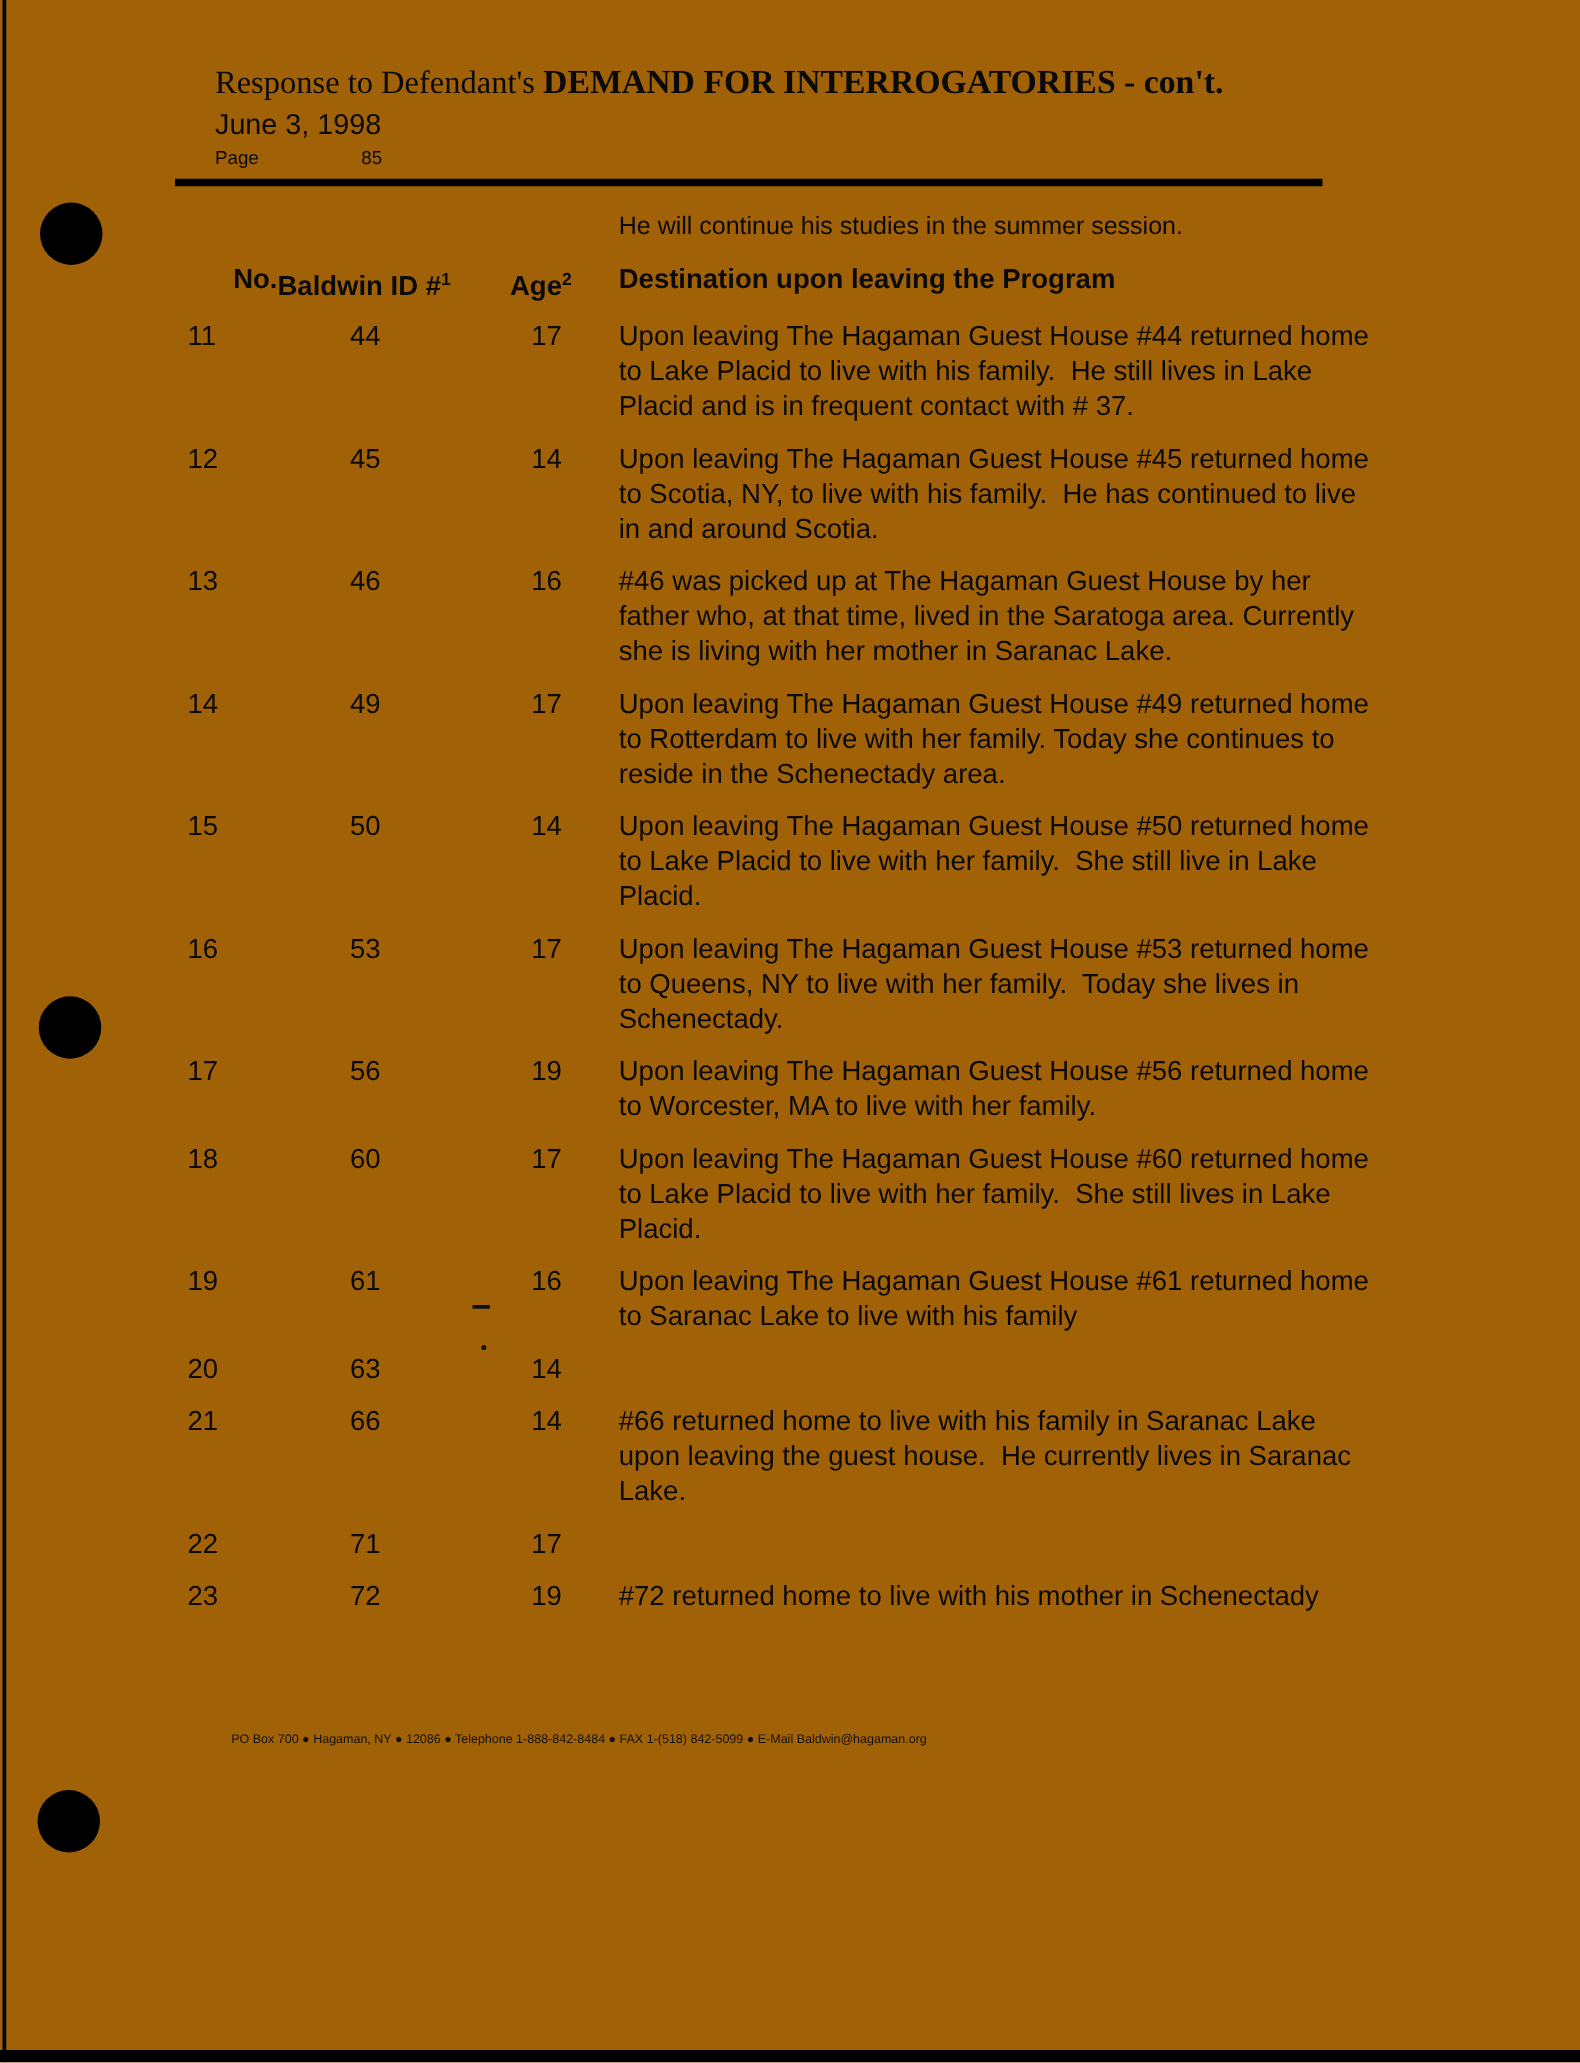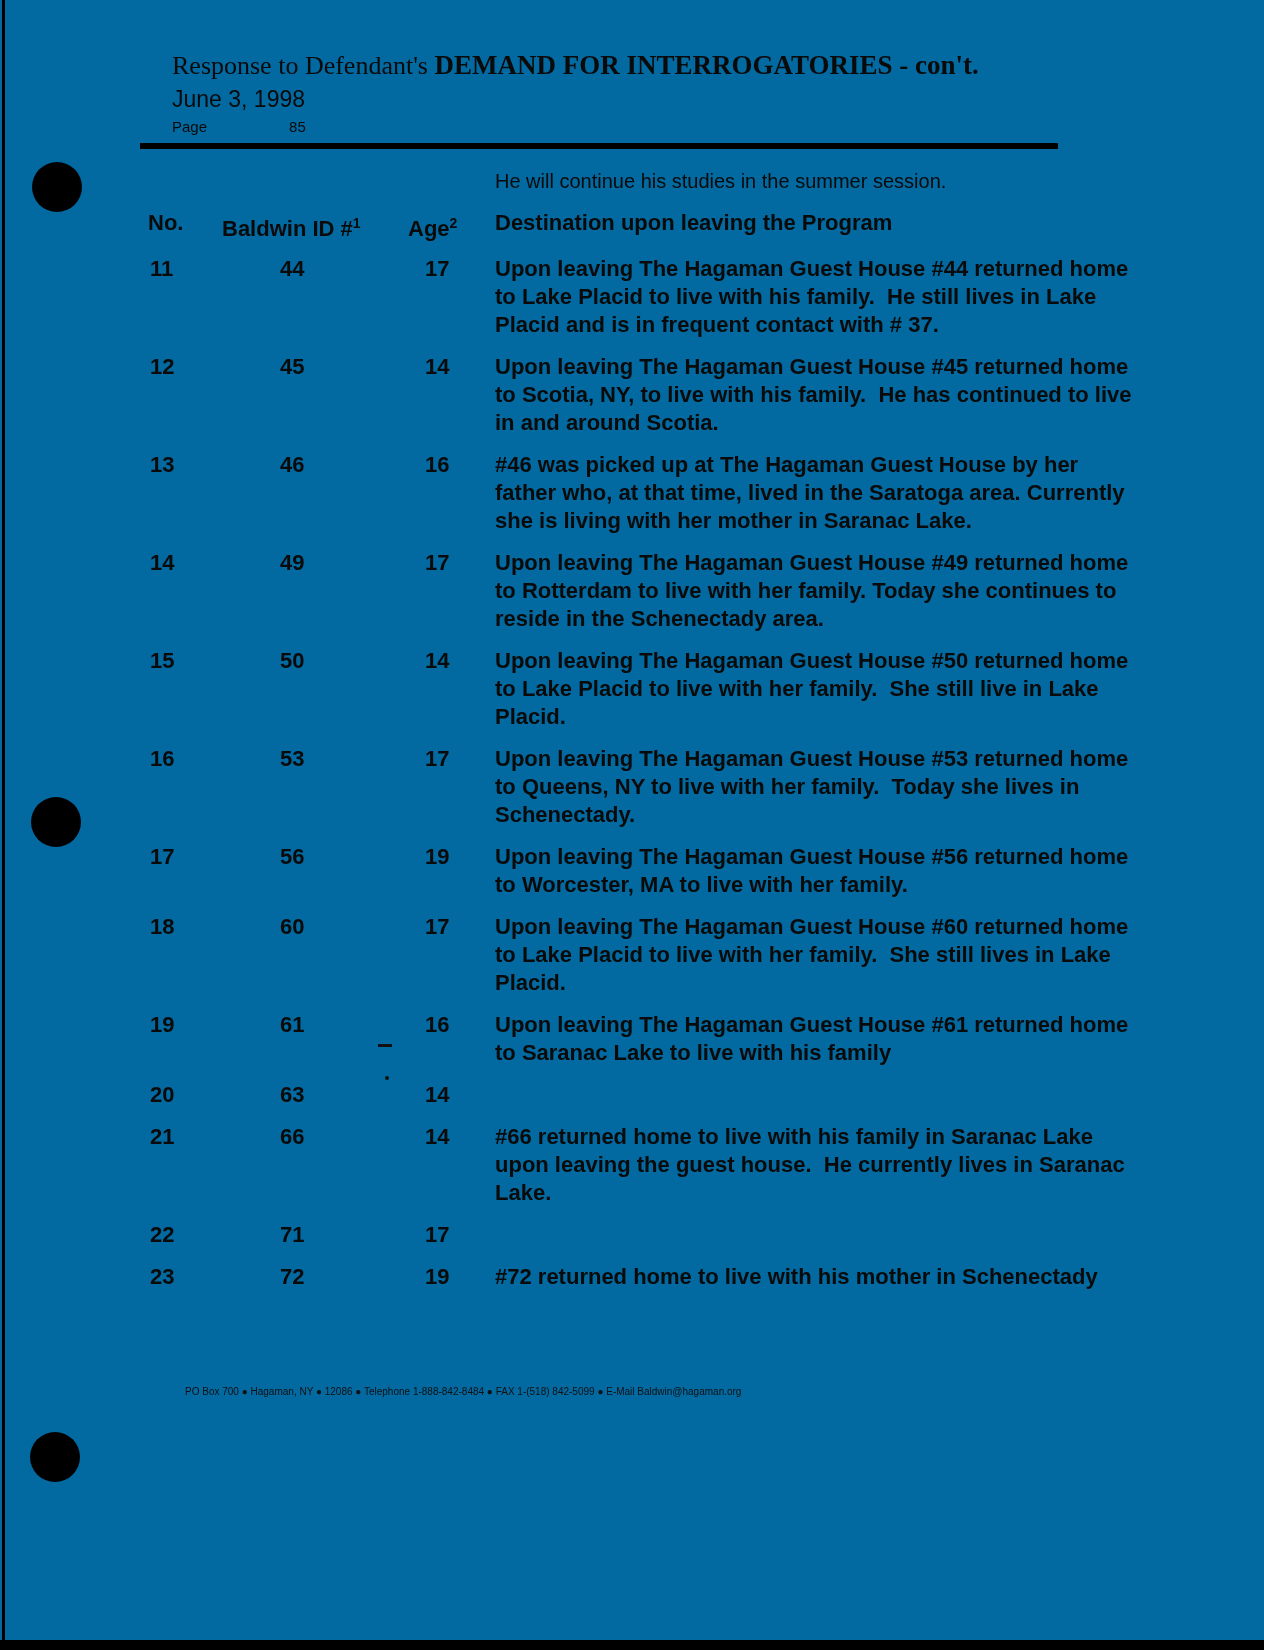--- a/index.html
+++ b/index.html
@@ -1,18 +1,18 @@
 <!DOCTYPE html>
 <html><head>
 <meta charset="utf-8">
 <style>
   html,body { margin:0; padding:0; background:#fff; }
   .page {
     position:relative; width:1264px; height:1650px;
-    background:#0369a1; overflow:hidden; color:#0a0a0a;
+    background:#a16207; overflow:hidden; color:#0a0a0a;
     font-family:"Liberation Sans", sans-serif;
   }
   .left-edge-line { position:absolute; left:2px; top:0; width:3px; height:1650px; background:#000; }
   .bottom-bar { position:absolute; left:0; bottom:0; width:1264px; height:10px; background:#000; }
   .hole { position:absolute; width:50px; height:50px; border-radius:50%; background:#000; }
   .hole-1 { left:32px; top:162px; }
   .hole-2 { left:31px; top:797px; }
   .hole-3 { left:30px; top:1432px; }
   .artifact-dash { position:absolute; left:378px; top:1044px; width:14px; height:3px; background:#111; }
   .artifact-dot  { position:absolute; left:385px; top:1076px; width:4px; height:4px; background:#111; border-radius:50%; }
@@ -25,24 +25,24 @@
   .h-line2 { font-size:23px; line-height:28px; margin-top:4px; }
   .h-line3 { font-size:15px; line-height:28px; }
   .h-line3 .page-num { margin-left:82px; }
 
   .rule { margin-top:2px; width:918px; height:6px; background:#000; }
 
   .continuation { margin-top:18px; margin-left:355px; font-size:20px; line-height:28px; }
 
   .grid { display:grid; grid-template-columns:82px 186px 87px 690px; align-items:start; }
   .header-row { margin-top:14px; margin-bottom:12px; font-weight:bold; font-size:22px; line-height:28px; }
-  .header-row .c1 { padding-left:8px; }
+  .header-row .c1 { padding-left:8px;text-align:right; }
   sup { font-size:14px; }
 
-  .row { margin-bottom:14px; font-size:22px; line-height:28px;font-weight:bold; }
+  .row { margin-bottom:14px; font-size:22px; line-height:28px; }
   .row .c1 { padding-left:10px; }
   .row .c2 { padding-left:58px; }
   .row .c3 { padding-left:17px; }
   .c4 { white-space:pre-wrap; }
 
   .footer { margin-top:92px; padding-left:45px; font-size:10px; line-height:18px; color:#111; white-space:nowrap; }
 </style>
 </head>
 <body>
 

